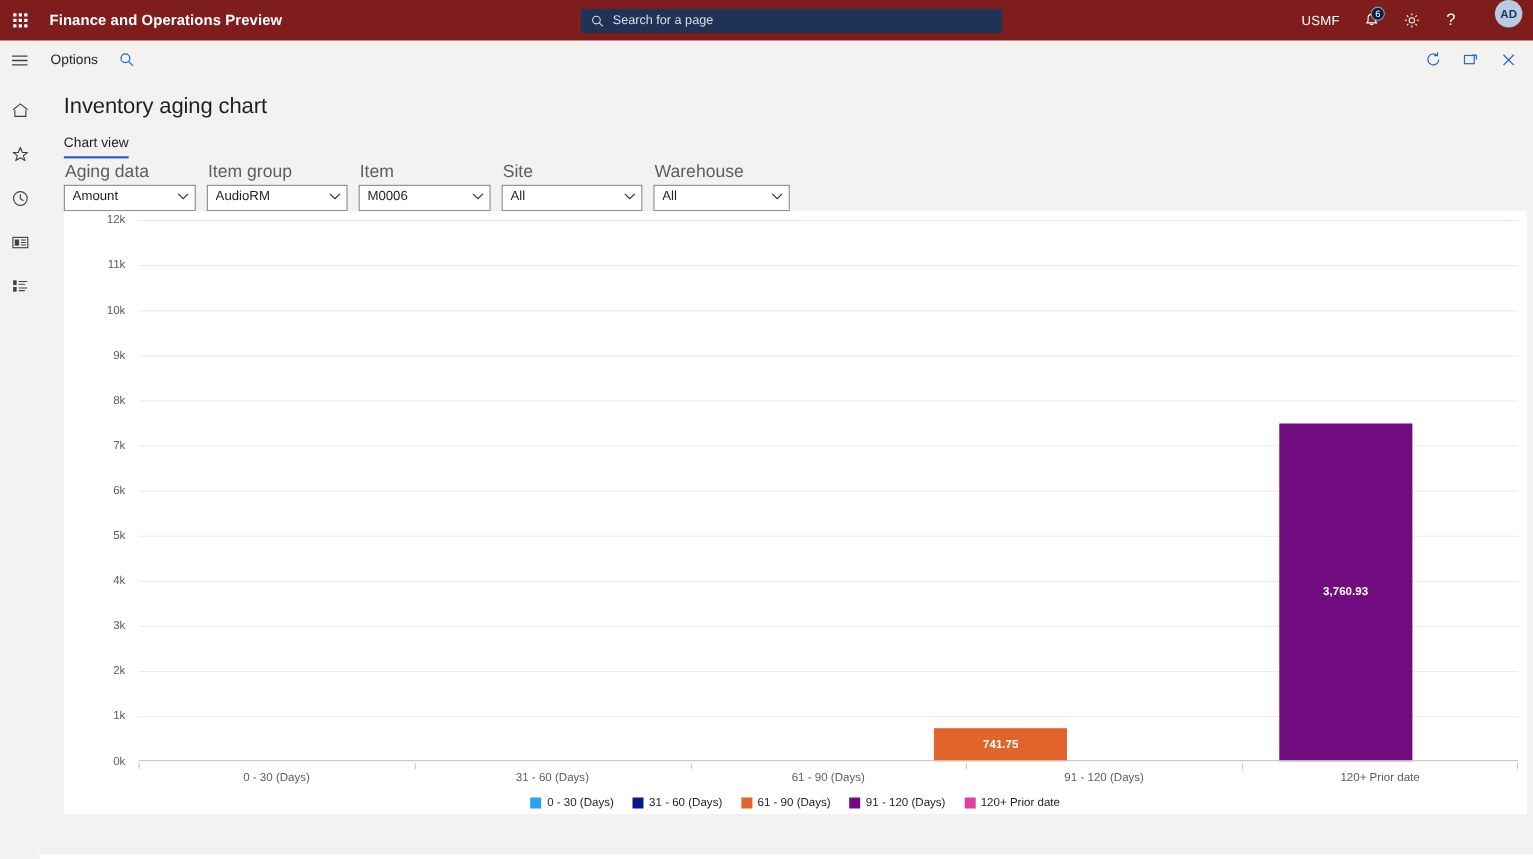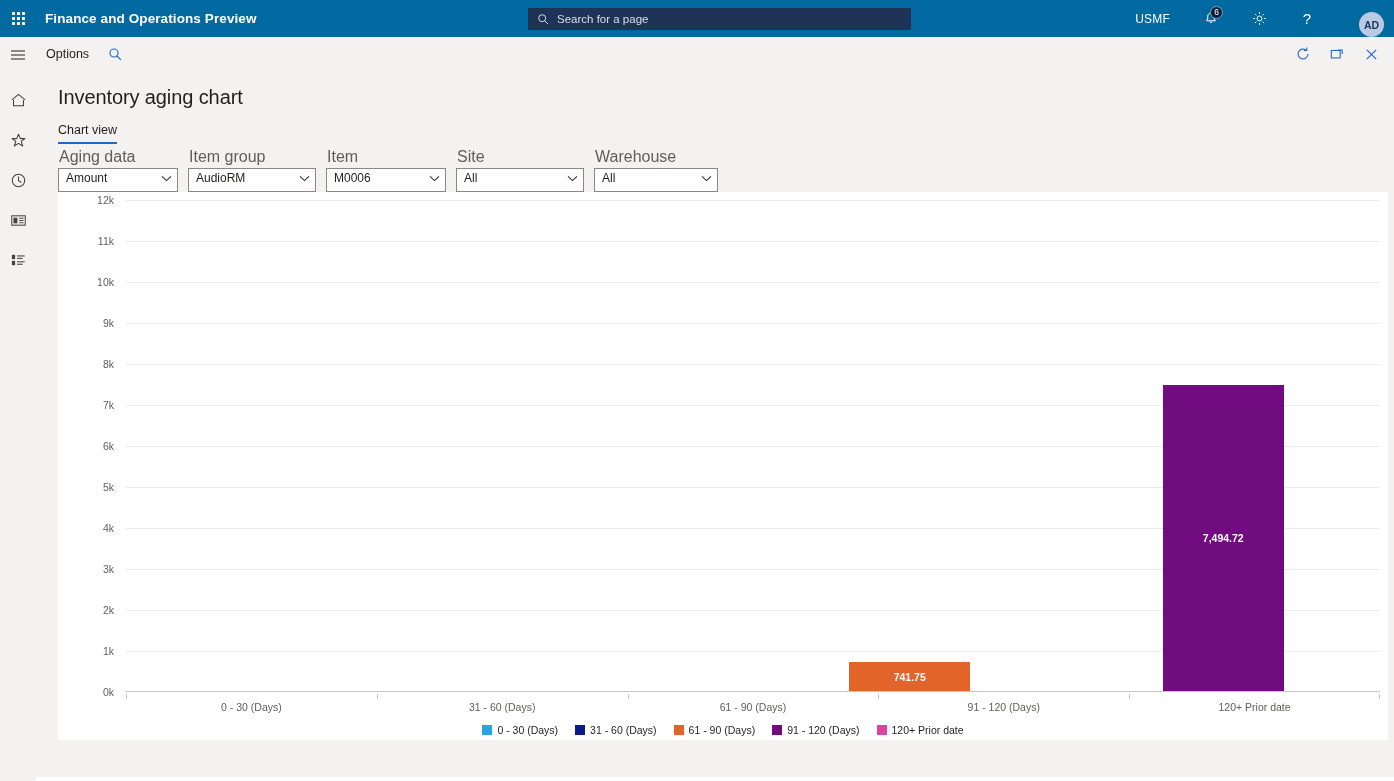--- a/index.html
+++ b/index.html
@@ -7,21 +7,21 @@
     width: 1394px; height: 781px;
     font-family: "Liberation Sans", sans-serif;
     background: #ffffff;
     overflow: hidden;
   }
 
   
   .topbar {
     position: absolute; top: 0; left: 0;
     width: 1394px; height: 37px;
-    background: #0369a1;
+    background: #7f1d1d;
     display: flex; align-items: center;
   }
   .waffle {
     width: 36px; height: 37px;
     display: flex; align-items: center; justify-content: center;
     cursor: pointer;
   }
   .waffle-grid {
     display: grid;
     grid-template-columns: repeat(3, 3px);
@@ -38,21 +38,21 @@
     width: 383px; height: 22px;
     background: #1e3356;
     display: flex; align-items: center;
     padding-left: 9px;
     cursor: text;
   }
   .search-wrap .mag { width: 13px; height: 13px; flex: 0 0 13px; }
   .search-ph { color: #d8dee8; font-size: 11.5px; margin-left: 7px; }
   .topright {
     position: absolute; right: 0; top: 0; height: 37px;
-    display: flex; align-items: flex-end; gap: 12px;
+    display: flex; align-items: flex-start; gap: 0px;
   }
   .topright .item {
     height: 37px; min-width: 36px;
     display: flex; align-items: center; justify-content: center;
     color: #ffffff; font-size: 12px; cursor: pointer;
     position: relative;
   }
   .company { padding: 0 11px; font-size: 12px; letter-spacing: .2px;}
   .bell-badge {
     position: absolute; top: 6px; right: 6px;
@@ -494,21 +494,21 @@
       <div class="bars" id="bars">
           <div class="bar-slot"></div>
           <div class="bar-slot"></div>
           <div class="bar-slot">
             <div class="bar" style="height: 6.18125%; background: rgb(226, 100, 43);">
               <span class="bar-label">741.75</span>
             </div>
           </div>
           <div class="bar-slot">
             <div class="bar" style="height: 62.456%; background: rgb(112, 12, 127);">
-              <span class="bar-label">7,494.72</span>
+              <span class="bar-label">3,760.93</span>
             </div>
           </div>
         </div>
       <div class="axisline"></div>
     </div>
     <div class="xlabels" id="xlabels">
         <div class="xtick">0 - 30 (Days)</div>
         <div class="xtick">31 - 60 (Days)</div>
         <div class="xtick">61 - 90 (Days)</div>
         <div class="xtick">91 - 120 (Days)</div>

